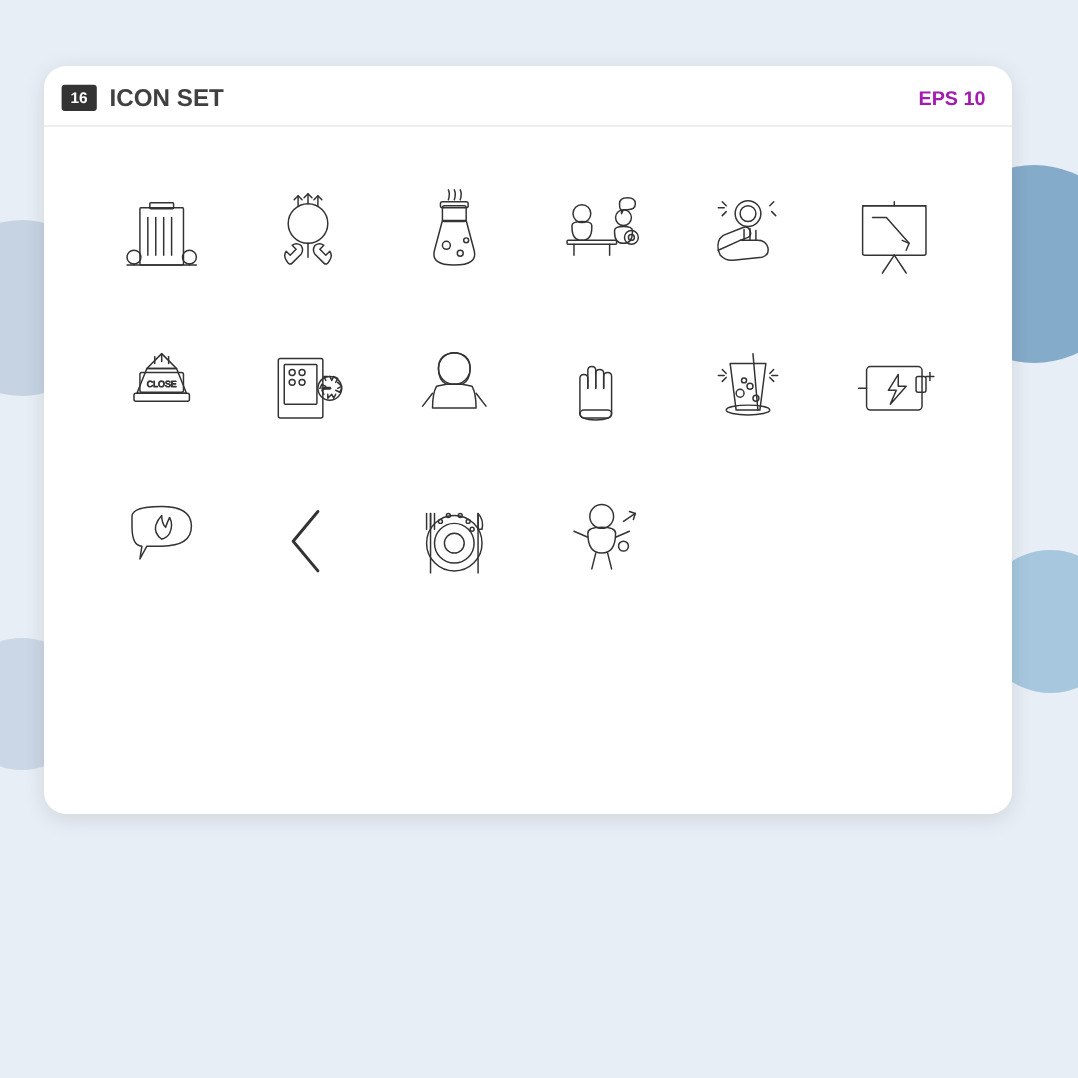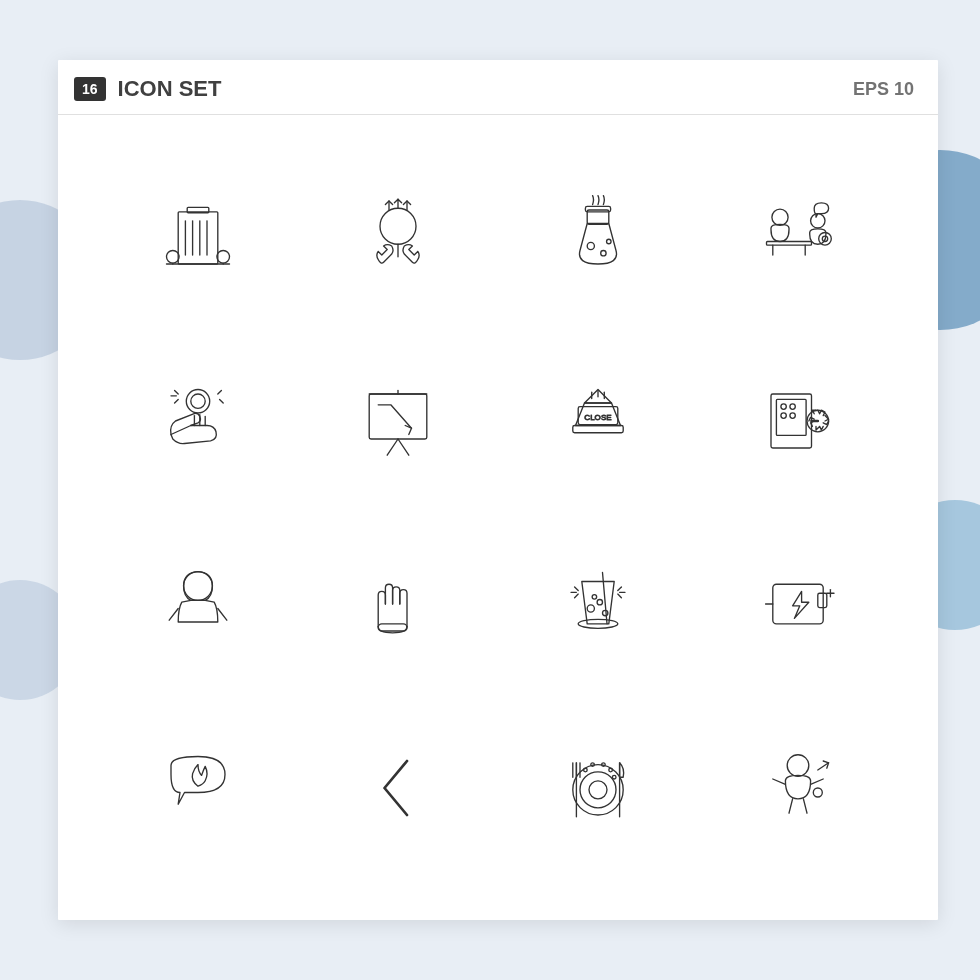--- a/index.html
+++ b/index.html
@@ -50,26 +50,26 @@
       width: 130px;
       height: 130px;
       background: #7aaecf;
       border-radius: 50%;
       opacity: 0.6;
     }
 
     
     .card {
       position: absolute;
-      left: 58px;
+      left: 40px;
       top: 60px;
       width: 880px;
-      height: 860px;
+      height: 680px;
       background: #ffffff;
-      border-radius: 1px;
+      border-radius: 20px;
       box-shadow: 0 4px 20px rgba(0,0,0,0.1);
     }
 
     
     .header {
       display: flex;
       align-items: center;
       justify-content: space-between;
       padding: 16px 24px 12px 16px;
       border-bottom: 1px solid #e0e0e0;
@@ -87,28 +87,28 @@
       padding: 4px 8px;
       border-radius: 3px;
     }
     .header-title {
       font-size: 22px;
       font-weight: bold;
       color: #404040;
     }
     .header-eps {
       font-size: 18px;
-      color: #737373;
+      color: #a21caf;
       font-weight: bold;
     }
 
     
     .icon-grid {
       display: grid;
-      grid-template-columns: repeat(4, 1fr);
+      grid-template-columns: repeat(6, 1fr);
       grid-template-rows: repeat(4, 1fr);
       gap: 0;
       padding: 30px 40px;
       height: calc(100% - 65px);
     }
 
     .icon-cell {
       display: flex;
       align-items: center;
       justify-content: center;

